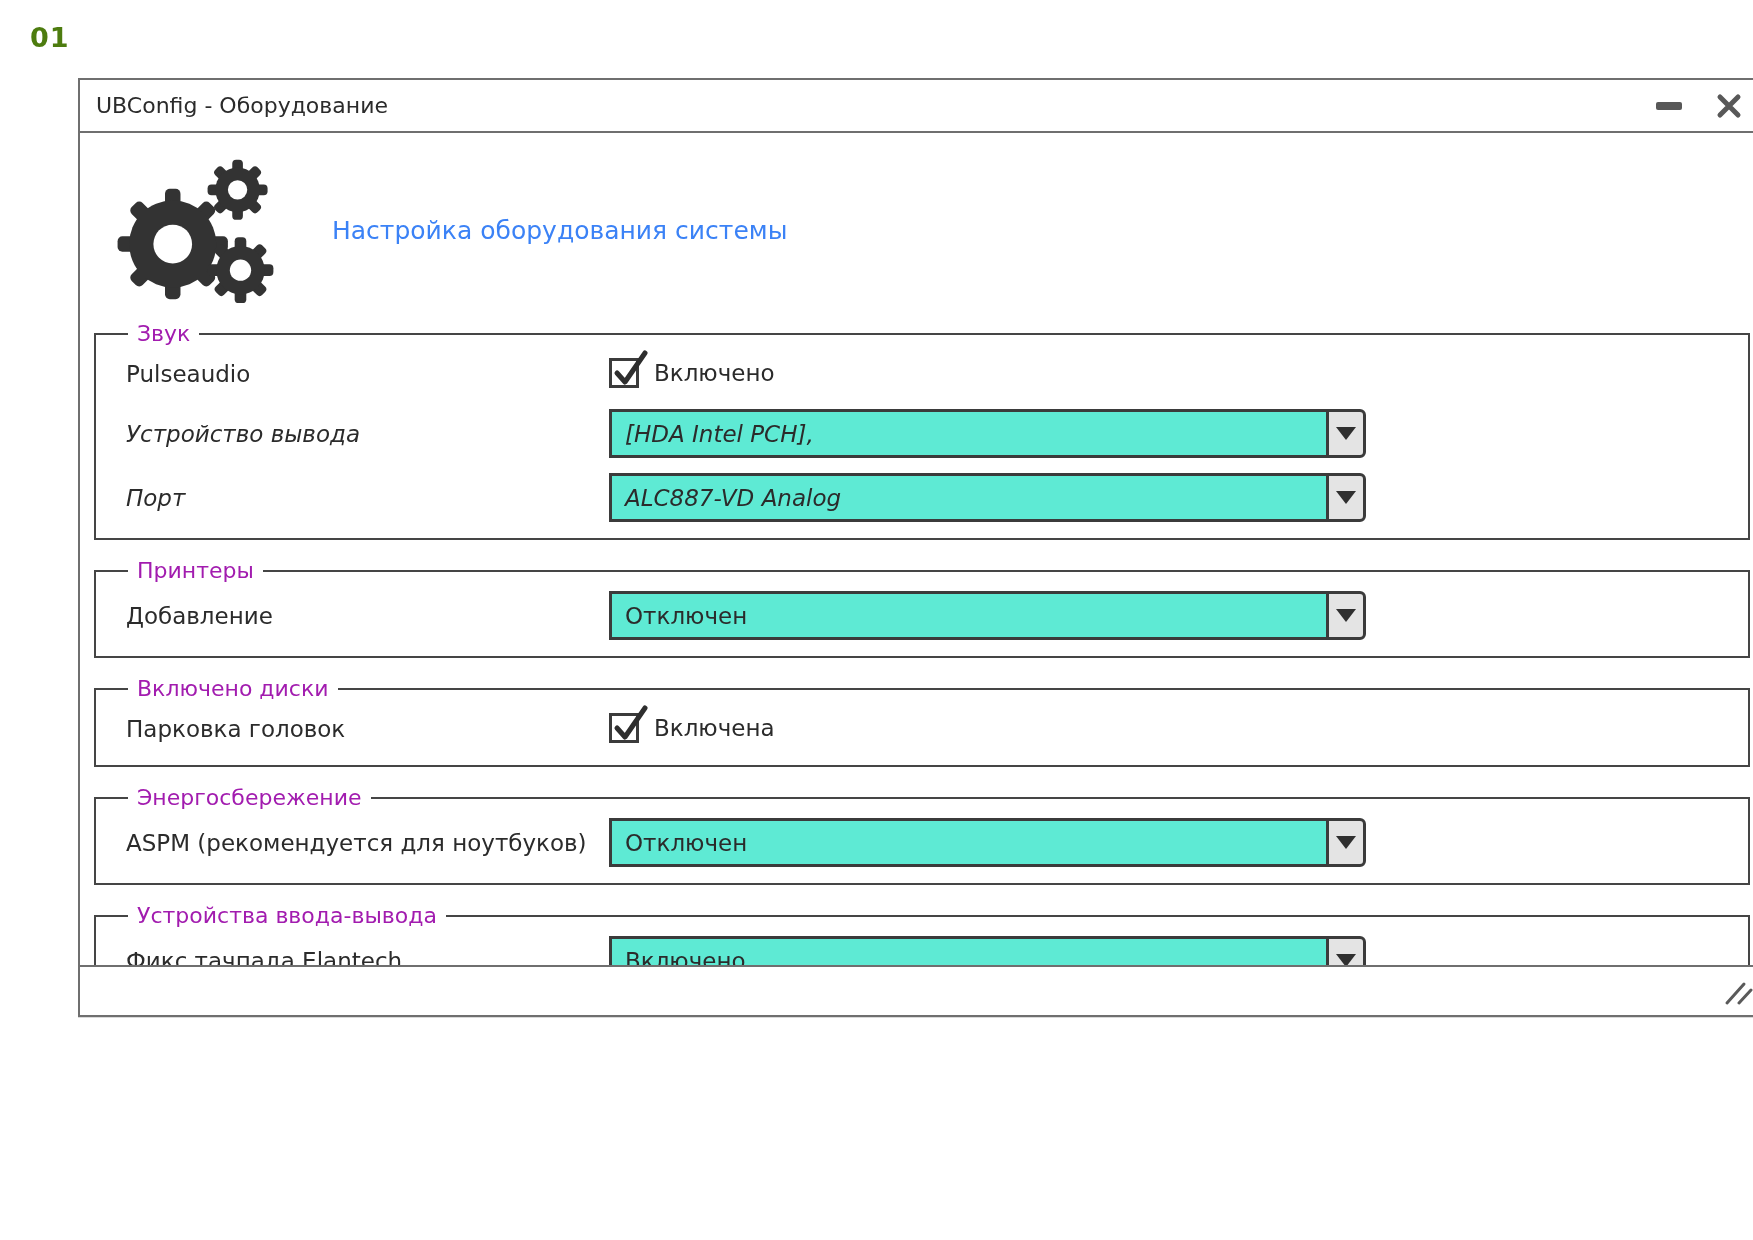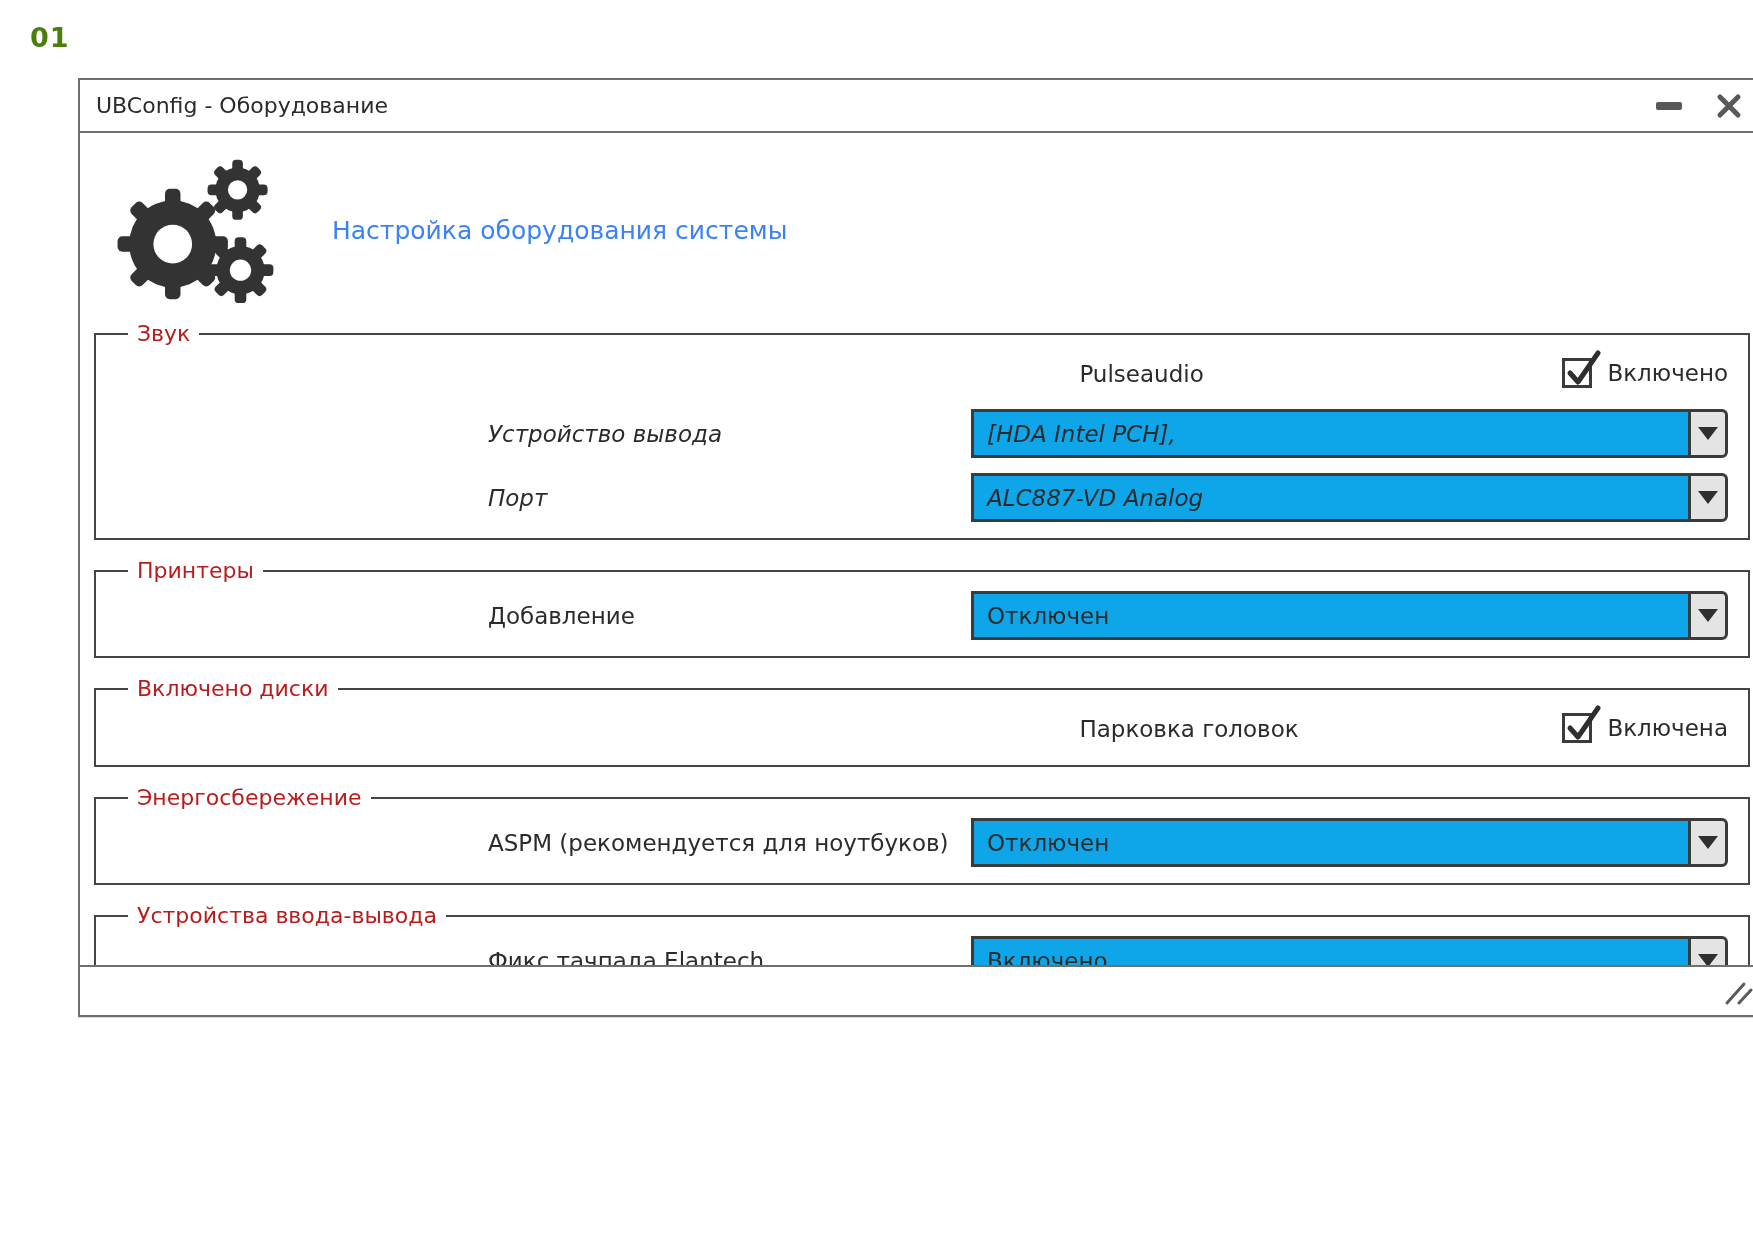--- a/index.html
+++ b/index.html
@@ -42,43 +42,43 @@
   .header-row { display: flex; align-items: center; margin: 8px 0 16px 16px; height: 150px; }
   .gears-icon { width: 170px; height: 150px; flex: none; }
   .header-text { margin-left: 52px; font-size: 25px; color: #3b82f6; }
 
   fieldset.group {
     border: 2px solid #454545;
     margin: 0 0 18px 0;
     padding: 8px 20px 16px 30px;
   }
   fieldset.group legend {
-    font-size: 22px; color: #b91c1c;
+    font-size: 22px; color: #a21caf;
     padding: 0 9px; margin-left: 2px;
   }
 
-  .row { display: flex; align-items: center; justify-content: flex-end; }
+  .row { display: flex; align-items: center; }
   .row + .row { margin-top: 15px; font-style: italic; }
   .row-label { width: 483px; flex: none; font-size: 23px; color: #2b2b2b; padding-right: 10px; }
 
   
   .checkbox-wrap { display: flex; align-items: center; margin: 4px 0 6px; }
   .checkbox {
     width: 30px; height: 30px; flex: none;
     border: 3px solid #3b3b3b; background: #fff;
     position: relative; cursor: pointer;
   }
   .checkbox svg { position: absolute; left: -3px; top: -14px; width: 40px; height: 44px; pointer-events: none; }
   .cb-text { margin-left: 15px; font-size: 23px; color: #2b2b2b; }
 
   
   .dropdown { display: flex; width: 757px; height: 49px; align-items: stretch; }
   .dd-field {
     flex: 1 1 auto;
-    border: 3px solid #3b3b3b; background: #0ea5e9;
+    border: 3px solid #3b3b3b; background: #5eead4;
     display: flex; align-items: center;
     padding: 0 13px; font-size: 23px; color: #2b2b2b;
     white-space: nowrap; overflow: hidden;
   }
   .dd-btn {
     flex: none; width: 40px; margin-left: -3px;
     border: 3px solid #3b3b3b; border-radius: 0 6px 6px 0;
     background: #e4e4e4;
     display: flex; align-items: center; justify-content: center;
     cursor: pointer;

